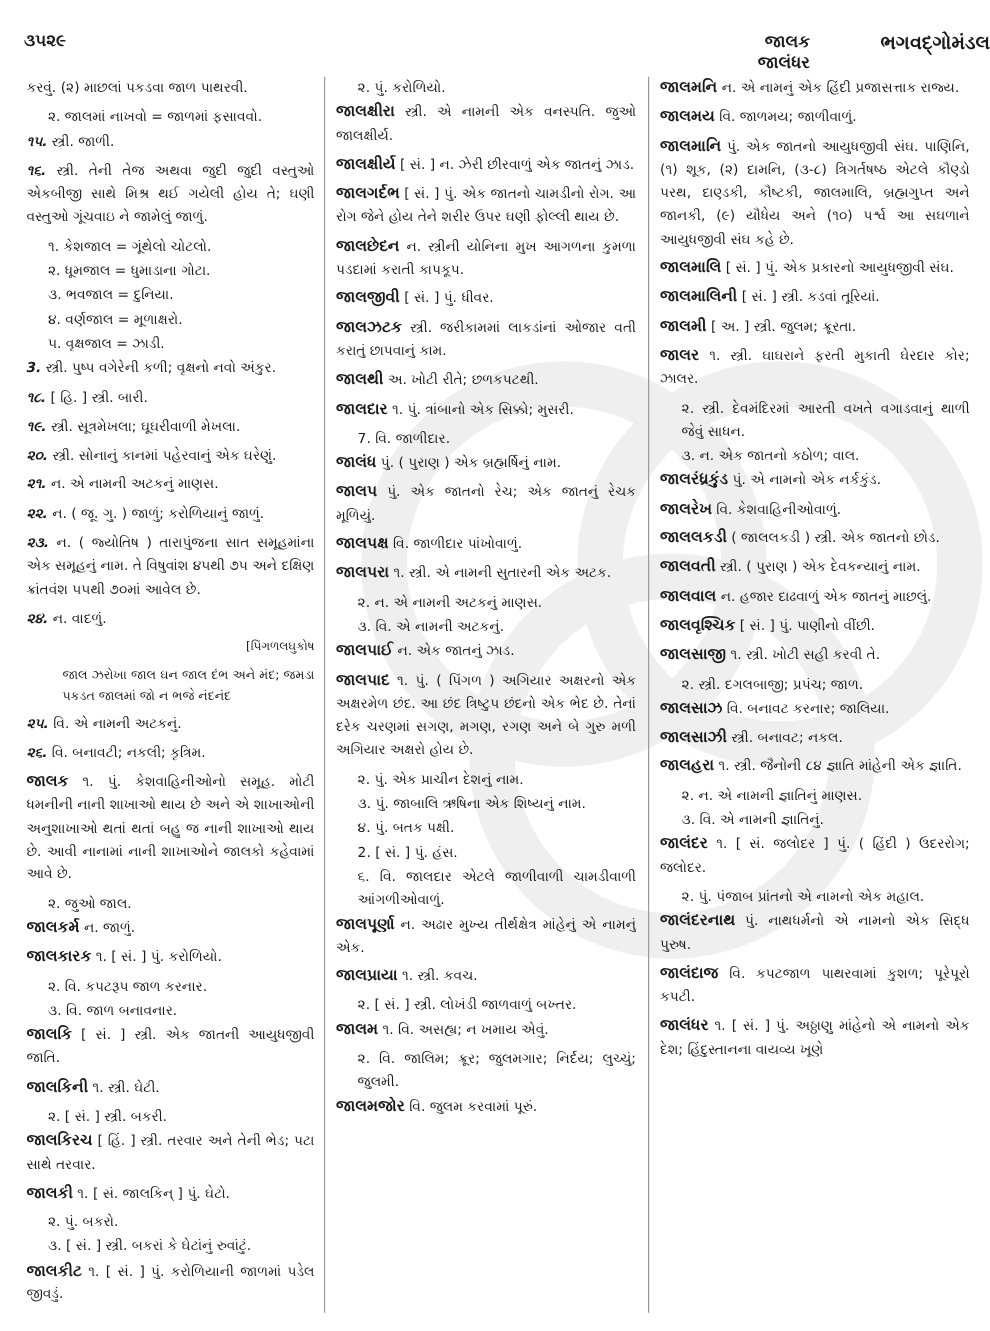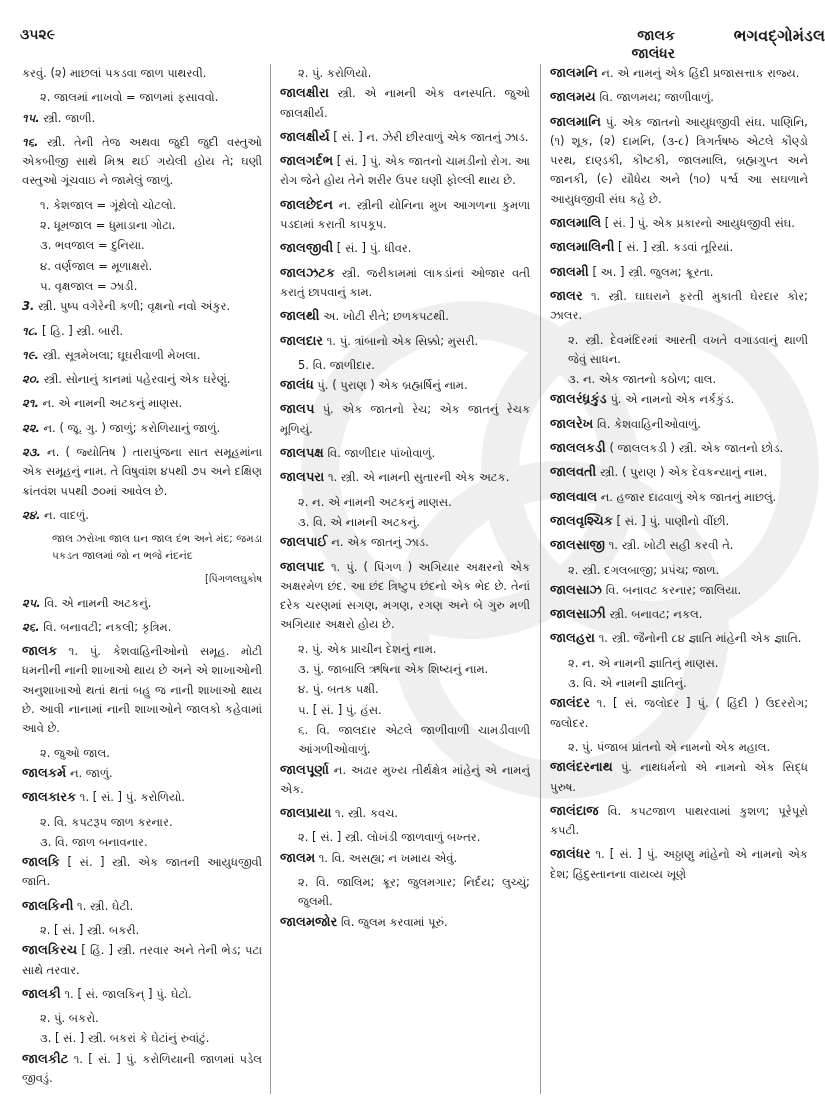--- a/index.html
+++ b/index.html
@@ -62,22 +62,22 @@
       <div class="entry sub"><span>૪. વર્ણજાલ = મૂળાક્ષરો.</span></div>
       <div class="entry sub"><span>૫. વૃક્ષજાલ = ઝાડી.</span></div>
       <div class="entry"><span class="num">3.</span> <span>સ્ત્રી. પુષ્પ વગેરેની કળી; વૃક્ષનો નવો અંકુર.</span></div>
       <div class="entry"><span class="num">૧૮.</span> <span>[ હિ. ] સ્ત્રી. બારી.</span></div>
       <div class="entry"><span class="num">૧૯.</span> <span>સ્ત્રી. સૂત્રમેખલા; ઘૂઘરીવાળી મેખલા.</span></div>
       <div class="entry"><span class="num">૨૦.</span> <span>સ્ત્રી. સોનાનું કાનમાં પહેરવાનું એક ઘરેણું.</span></div>
       <div class="entry"><span class="num">૨૧.</span> <span>ન. એ નામની અટકનું માણસ.</span></div>
       <div class="entry"><span class="num">૨૨.</span> <span>ન. ( જૂ. ગુ. ) જાળું; કરોળિયાનું જાળું.</span></div>
       <div class="entry"><span class="num">૨૩.</span> <span>ન. ( જ્યોતિષ ) તારાપુંજના સાત સમૂહમાંના એક સમૂહનું નામ. તે વિષુવાંશ ૪૫થી ૭૫ અને દક્ષિણ ક્રાંતવંશ ૫૫થી ૭૦માં આવેલ છે.</span></div>
       <div class="entry"><span class="num">૨૪.</span> <span>ન. વાદળું.</span></div>
+      <div class="entry quote-src"><span>[પિંગળલઘુકોષ</span></div>
       <div class="entry quote"><span>જાલ ઝરોખા જાલ ઘન જાલ દંભ અને મંદ; જમડા પકડત જાલમાં જો ન ભજે નંદનંદ</span></div>
-      <div class="entry quote-src"><span>[પિંગળલઘુકોષ</span></div>
       <div class="entry"><span class="num">૨૫.</span> <span>વિ. એ નામની અટકનું.</span></div>
       <div class="entry"><span class="num">૨૬.</span> <span>વિ. બનાવટી; નકલી; કૃત્રિમ.</span></div>
       <div class="entry"><span class="hw">જાલક</span> <span>૧. પું. કેશવાહિનીઓનો સમૂહ. મોટી ધમનીની નાની શાખાઓ થાય છે અને એ શાખાઓની અનુશાખાઓ થતાં થતાં બહુ જ નાની શાખાઓ થાય છે. આવી નાનામાં નાની શાખાઓને જાલકો કહેવામાં આવે છે.</span></div>
       <div class="entry sub"><span>૨. જુઓ જાલ.</span></div>
       <div class="entry"><span class="hw">જાલકર્મ</span> <span>ન. જાળું.</span></div>
       <div class="entry"><span class="hw">જાલકારક</span> <span>૧. [ સં. ] પું. કરોળિયો.</span></div>
       <div class="entry sub"><span>૨. વિ. કપટરૂપ જાળ કરનાર.</span></div>
       <div class="entry sub"><span>૩. વિ. જાળ બનાવનાર.</span></div>
       <div class="entry"><span class="hw">જાલકિ</span> <span>[ સં. ] સ્ત્રી. એક જાતની આયુધજીવી જાતિ.</span></div>
       <div class="entry"><span class="hw">જાલકિની</span> <span>૧. સ્ત્રી. ઘેટી.</span></div>
@@ -92,33 +92,33 @@
   <div class="col col2">
       <div class="entry sub"><span>૨. પું. કરોળિયો.</span></div>
       <div class="entry"><span class="hw">જાલક્ષીરા</span> <span>સ્ત્રી. એ નામની એક વનસ્પતિ. જુઓ જાલક્ષીર્ય.</span></div>
       <div class="entry"><span class="hw">જાલક્ષીર્ય</span> <span>[ સં. ] ન. ઝેરી છીરવાળું એક જાતનું ઝાડ.</span></div>
       <div class="entry"><span class="hw">જાલગર્દભ</span> <span>[ સં. ] પું. એક જાતનો ચામડીનો રોગ. આ રોગ જેને હોય તેને શરીર ઉપર ઘણી ફોલ્લી થાય છે.</span></div>
       <div class="entry"><span class="hw">જાલછેદન</span> <span>ન. સ્ત્રીની યોનિના મુખ આગળના કુમળા પડદામાં કરાતી કાપકૂપ.</span></div>
       <div class="entry"><span class="hw">જાલજીવી</span> <span>[ સં. ] પું. ધીવર.</span></div>
       <div class="entry"><span class="hw">જાલઝટક</span> <span>સ્ત્રી. જરીકામમાં લાકડાંનાં ઓજાર વતી કરાતું છાપવાનું કામ.</span></div>
       <div class="entry"><span class="hw">જાલથી</span> <span>અ. ખોટી રીતે; છળકપટથી.</span></div>
       <div class="entry"><span class="hw">જાલદાર</span> <span>૧. પું. ત્રાંબાનો એક સિક્કો; મુસરી.</span></div>
-      <div class="entry sub"><span>5. વિ. જાળીદાર.</span></div>
+      <div class="entry sub"><span>7. વિ. જાળીદાર.</span></div>
       <div class="entry"><span class="hw">જાલંધ</span> <span>પું. ( પુરાણ ) એક બ્રહ્મર્ષિનું નામ.</span></div>
       <div class="entry"><span class="hw">જાલપ</span> <span>પું. એક જાતનો રેચ; એક જાતનું રેચક મૂળિયું.</span></div>
       <div class="entry"><span class="hw">જાલપક્ષ</span> <span>વિ. જાળીદાર પાંખોવાળું.</span></div>
       <div class="entry"><span class="hw">જાલપરા</span> <span>૧. સ્ત્રી. એ નામની સુતારની એક અટક.</span></div>
       <div class="entry sub"><span>૨. ન. એ નામની અટકનું માણસ.</span></div>
       <div class="entry sub"><span>૩. વિ. એ નામની અટકનું.</span></div>
       <div class="entry"><span class="hw">જાલપાઈ</span> <span>ન. એક જાતનું ઝાડ.</span></div>
       <div class="entry"><span class="hw">જાલપાદ</span> <span>૧. પું. ( પિંગળ ) અગિયાર અક્ષરનો એક અક્ષરમેળ છંદ. આ છંદ ત્રિષ્ટુપ છંદનો એક ભેદ છે. તેનાં દરેક ચરણમાં સગણ, મગણ, રગણ અને બે ગુરુ મળી અગિયાર અક્ષરો હોય છે.</span></div>
       <div class="entry sub"><span>૨. પું. એક પ્રાચીન દેશનું નામ.</span></div>
       <div class="entry sub"><span>૩. પું. જાબાલિ ઋષિના એક શિષ્યનું નામ.</span></div>
       <div class="entry sub"><span>૪. પું. બતક પક્ષી.</span></div>
-      <div class="entry sub"><span>૫. [ સં. ] પું. હંસ.</span></div>
+      <div class="entry sub"><span>2. [ સં. ] પું. હંસ.</span></div>
       <div class="entry sub"><span>૬. વિ. જાલદાર એટલે જાળીવાળી ચામડીવાળી આંગળીઓવાળું.</span></div>
       <div class="entry"><span class="hw">જાલપૂર્ણા</span> <span>ન. અઢાર મુખ્ય તીર્થક્ષેત્ર માંહેનું એ નામનું એક.</span></div>
       <div class="entry"><span class="hw">જાલપ્રાયા</span> <span>૧. સ્ત્રી. કવચ.</span></div>
       <div class="entry sub"><span>૨. [ સં. ] સ્ત્રી. લોખંડી જાળવાળું બખ્તર.</span></div>
       <div class="entry"><span class="hw">જાલમ</span> <span>૧. વિ. અસહ્ય; ન ખમાય એવું.</span></div>
       <div class="entry sub"><span>૨. વિ. જાલિમ; ક્રૂર; જુલમગાર; નિર્દય; લુચ્ચું; જુલમી.</span></div>
       <div class="entry"><span class="hw">જાલમજોર</span> <span>વિ. જુલમ કરવામાં પૂરું.</span></div>
     </div>
   <div class="divider div2"></div>
   <div class="col col3">

